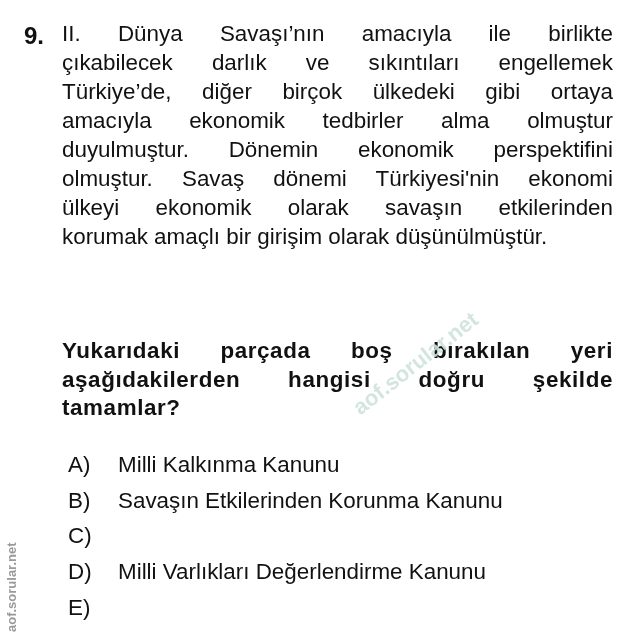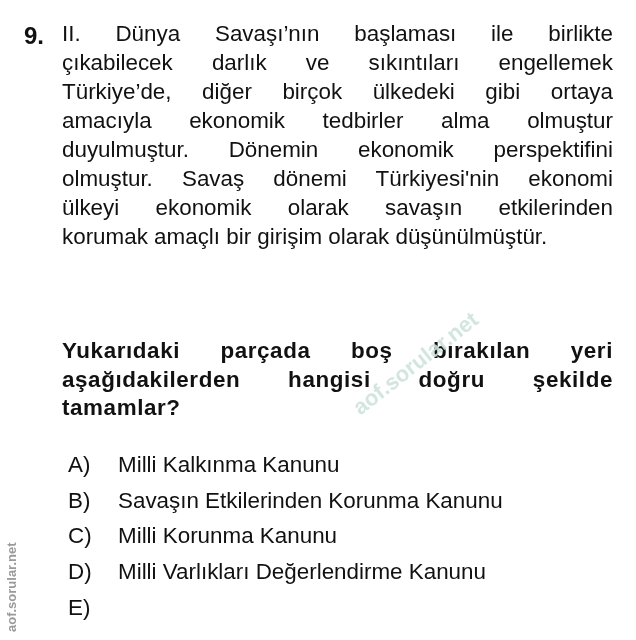--- a/index.html
+++ b/index.html
@@ -19,21 +19,21 @@
                color: #cfe3dd; transform: rotate(-38deg); transform-origin: left top; white-space: nowrap; opacity: 0.9; }
     .wm-side { position: absolute; left: 4px; top: 632px; font-size: 13px; font-weight: bold; color: #9a9a9a;
                transform: rotate(-90deg); transform-origin: left top; white-space: nowrap; }
   </style>
 </head>
 <body>
 
 <div class="qnum">9.</div>
 
 <div class="para">
-  <span class="line">II. Dünya Savaşı’nın başlaması ile birlikte</span>
+  <span class="line">II. Dünya Savaşı’nın amacıyla ile birlikte</span>
   <span class="line">çıkabilecek darlık ve sıkıntıları engellemek</span>
   <span class="line">Türkiye’de, diğer birçok ülkedeki gibi ortaya</span>
   <span class="line">amacıyla ekonomik tedbirler alma olmuştur</span>
   <span class="line">duyulmuştur. Dönemin ekonomik perspektifini</span>
   <span class="line">olmuştur. Savaş dönemi Türkiyesi'nin ekonomi</span>
   <span class="line">ülkeyi ekonomik olarak savaşın etkilerinden</span>
   <span class="line last">korumak amaçlı bir girişim olarak düşünülmüştür.</span>
 </div>
 
 <div class="stem">
@@ -46,21 +46,20 @@
   <div class="opt">
     <span class="letter">A)</span>
     <span>Milli Kalkınma Kanunu</span>
   </div>
   <div class="opt">
     <span class="letter">B)</span>
     <span>Savaşın Etkilerinden Korunma Kanunu</span>
   </div>
   <div class="opt">
     <span class="letter">C)</span>
-    <span>Milli Korunma Kanunu</span>
   </div>
   <div class="opt">
     <span class="letter">D)</span>
     <span>Milli Varlıkları Değerlendirme Kanunu</span>
   </div>
   <div class="opt">
     <span class="letter">E)</span>
   </div>
 </div>
 

